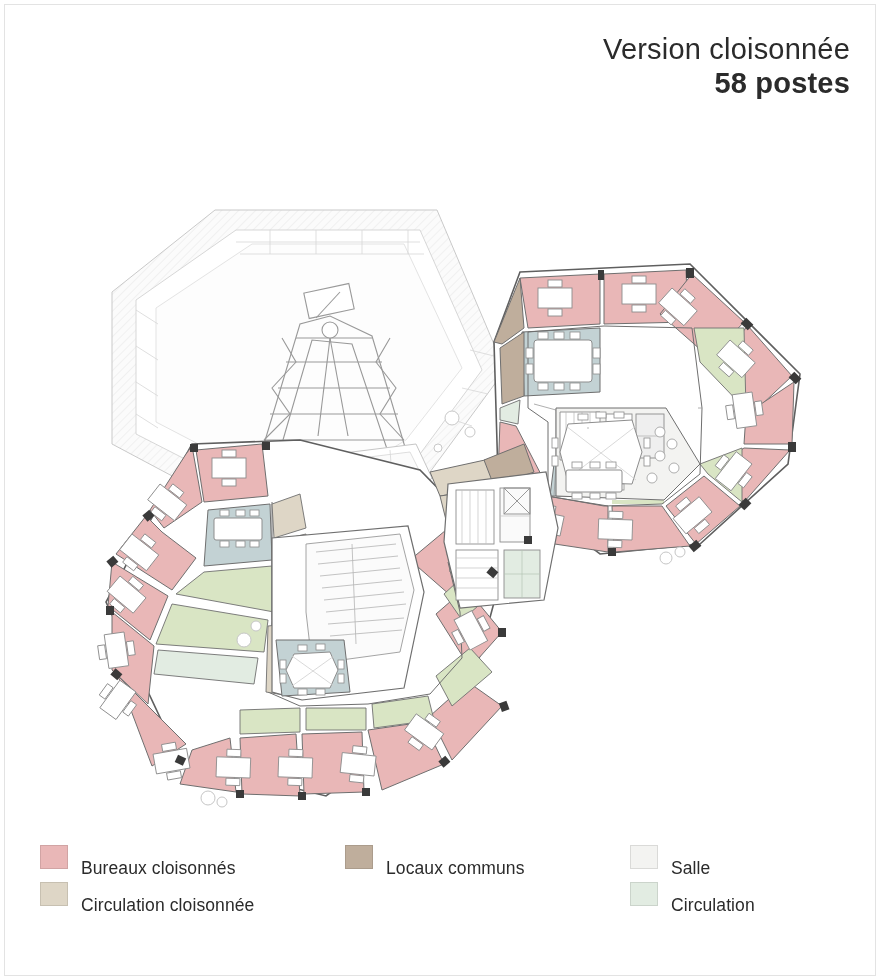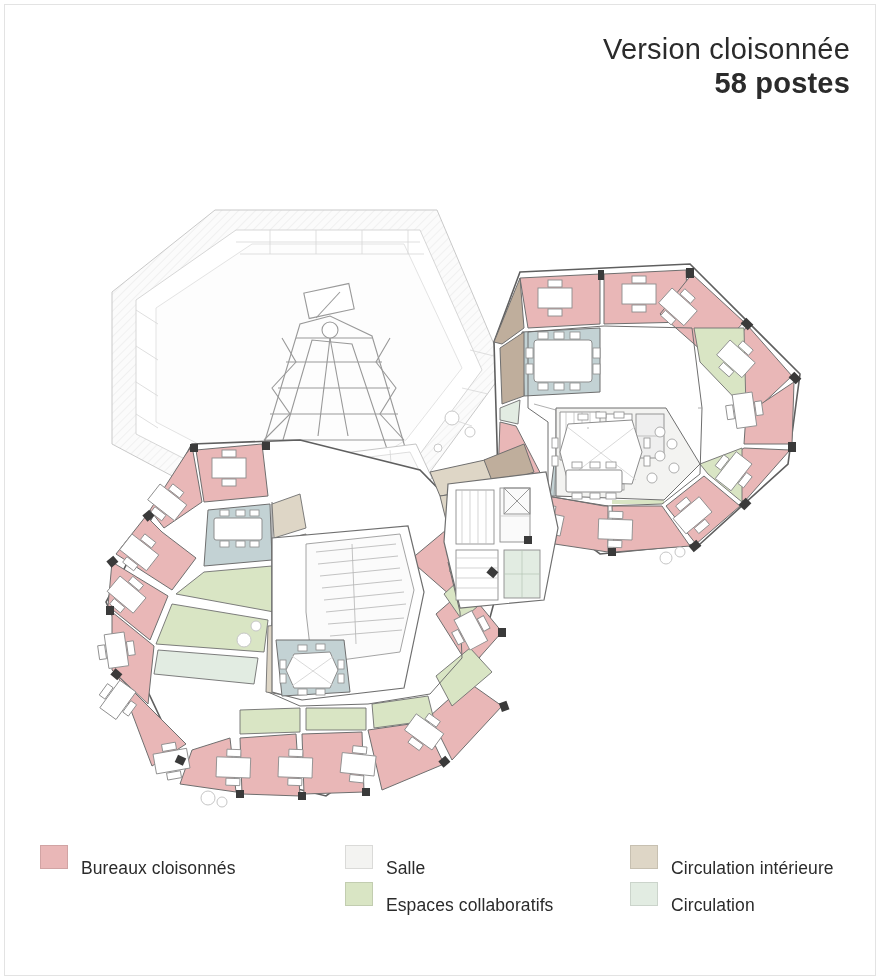--- a/index.html
+++ b/index.html
@@ -561,38 +561,38 @@
     </svg>
   </div>
 
   <div id="legend">
 
     <div class="legend-item">
       <span class="legend-swatch" style="background:#e9b7b7"></span>
       <span class="legend-label">Bureaux cloisonnés</span>
     </div>
 
+    <div class="legend-item">
+      <span class="legend-swatch" style="background:#bfae9c"></span>
+      <span class="legend-label">Locaux communs</span>
+    </div>
 
     <div class="legend-item">
       <span class="legend-swatch" style="background:#f3f3f1"></span>
       <span class="legend-label">Salle</span>
     </div>
 
 
     <div class="legend-item">
       <span class="legend-swatch" style="background:#ded6c6"></span>
-      <span class="legend-label">Circulation intérieure</span>
+      <span class="legend-label">Circulation cloisonnée</span>
     </div>
 
     <div></div>
 
-    <div class="legend-item">
-      <span class="legend-swatch" style="background:#d9e5c4"></span>
-      <span class="legend-label">Espaces collaboratifs</span>
-    </div>
 
     <div class="legend-item">
       <span class="legend-swatch" style="background:#e2ece2"></span>
       <span class="legend-label">Circulation</span>
     </div>
 
     <div></div>
 
   </div>
 

